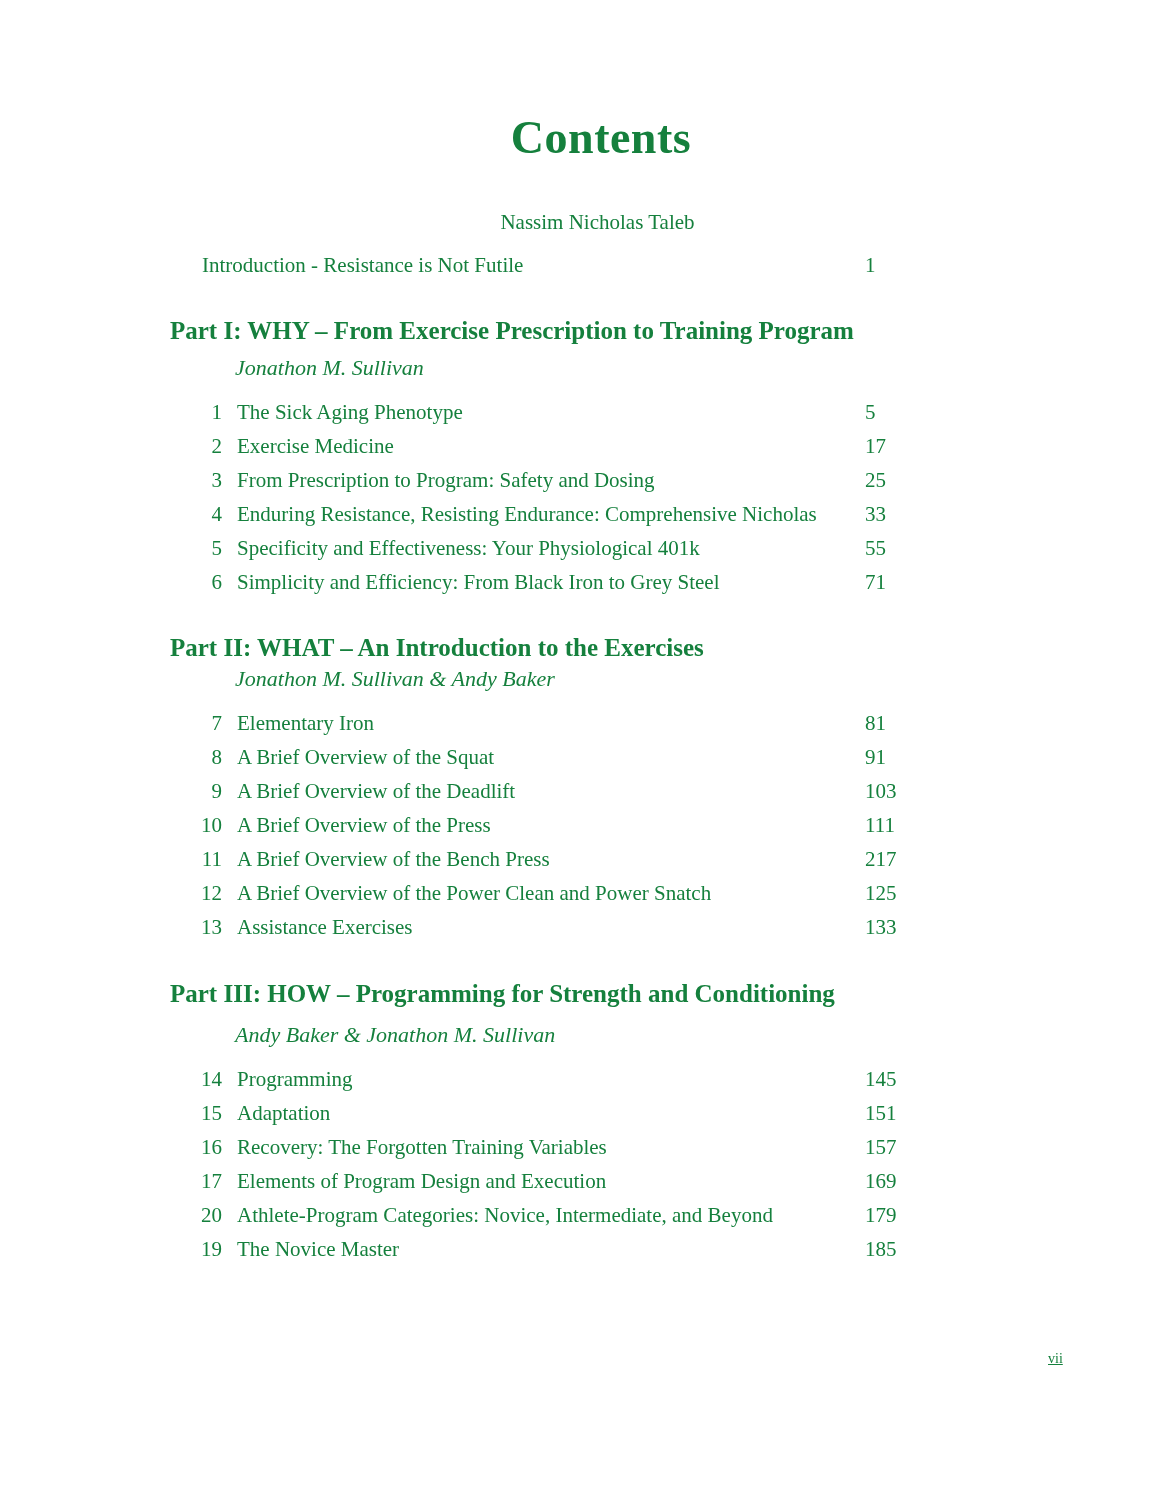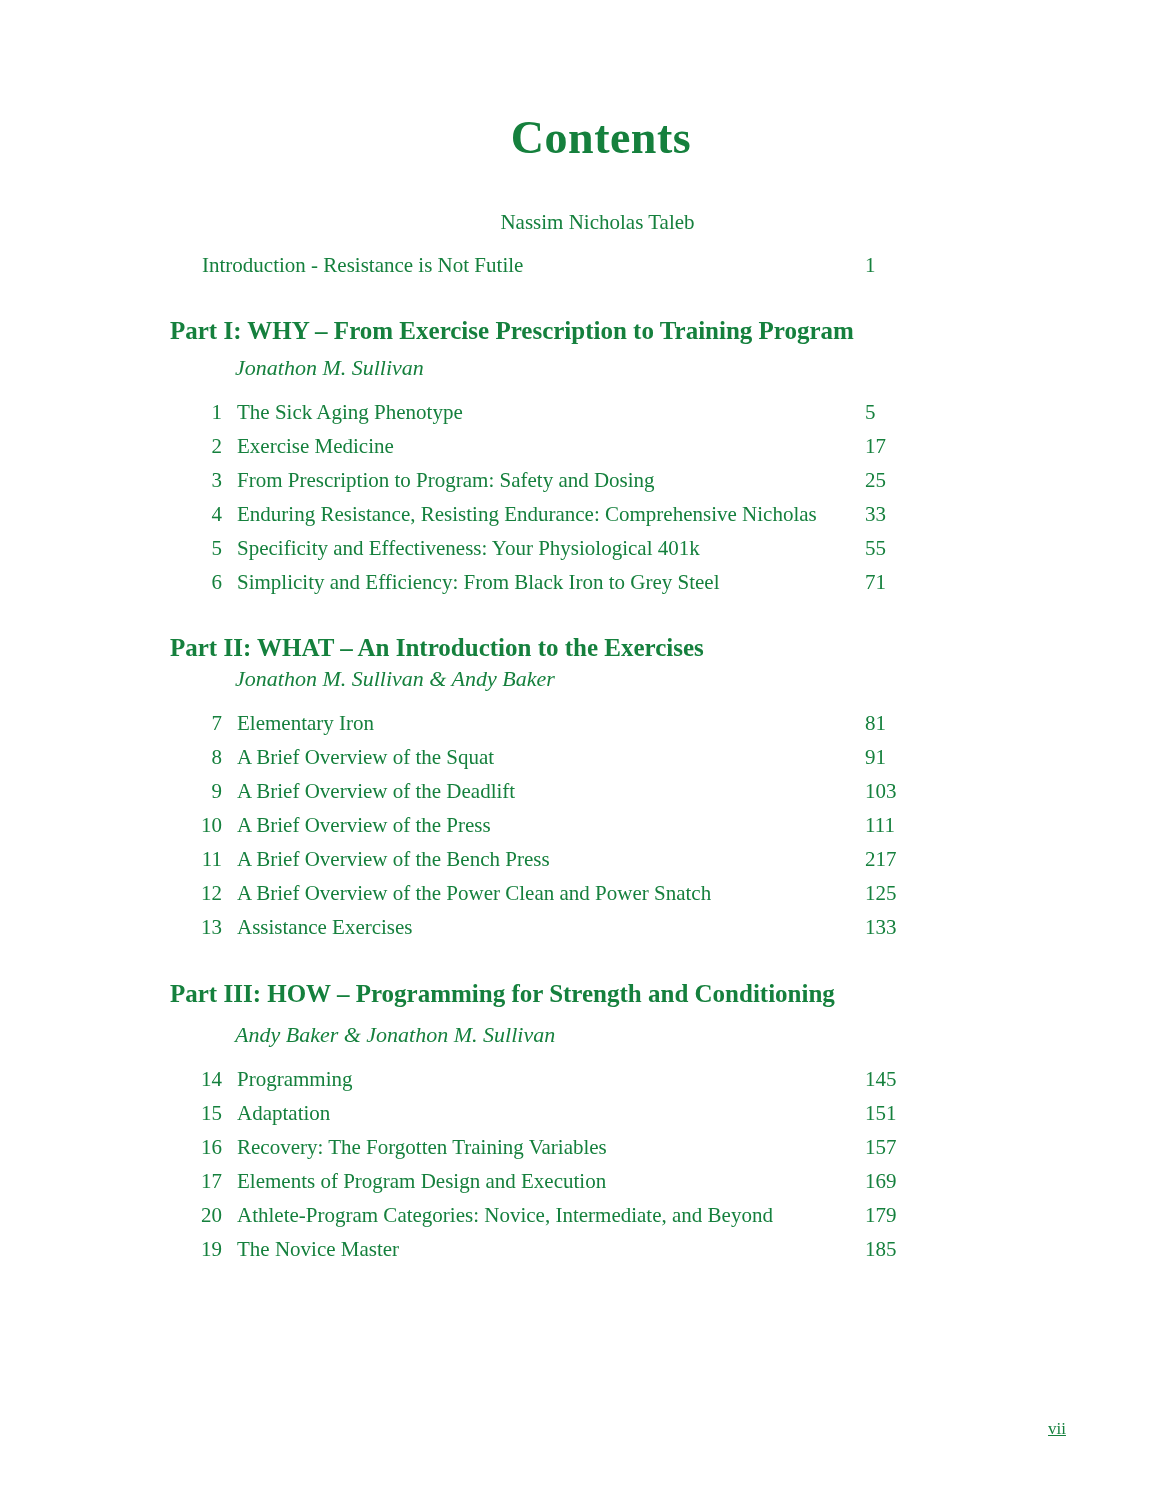--- a/index.html
+++ b/index.html
@@ -41,22 +41,22 @@
   .part-heading.mt3 { margin-top:34px; }
   .part-authors { font-size:22px; font-style:italic; line-height:30px; padding-left:65px; }
   .part-authors.a1 { margin-top:6px; }
   .part-authors.a2 { margin-top:0; }
   .part-authors.a3 { margin-top:10px; }
   .chapters { margin-top:12px; }
   .ch-num { width:52px; flex:none; text-align:right; }
   .ch-title { flex:1; padding-left:15px; white-space:nowrap; overflow:hidden; }
 
   .folio {
-    position:absolute; left:1048px; top:1412px;
-    font-size:17px; line-height:34px;text-decoration:underline;
+    position:absolute; left:1048px; top:1342px;
+    font-size:14px; line-height:34px;text-decoration:underline;
   }
 </style>
 </head>
 <body>
 
 <div class="book-page">
   <div class="content">
 
     <div class="toc-title">Contents</div>
 

